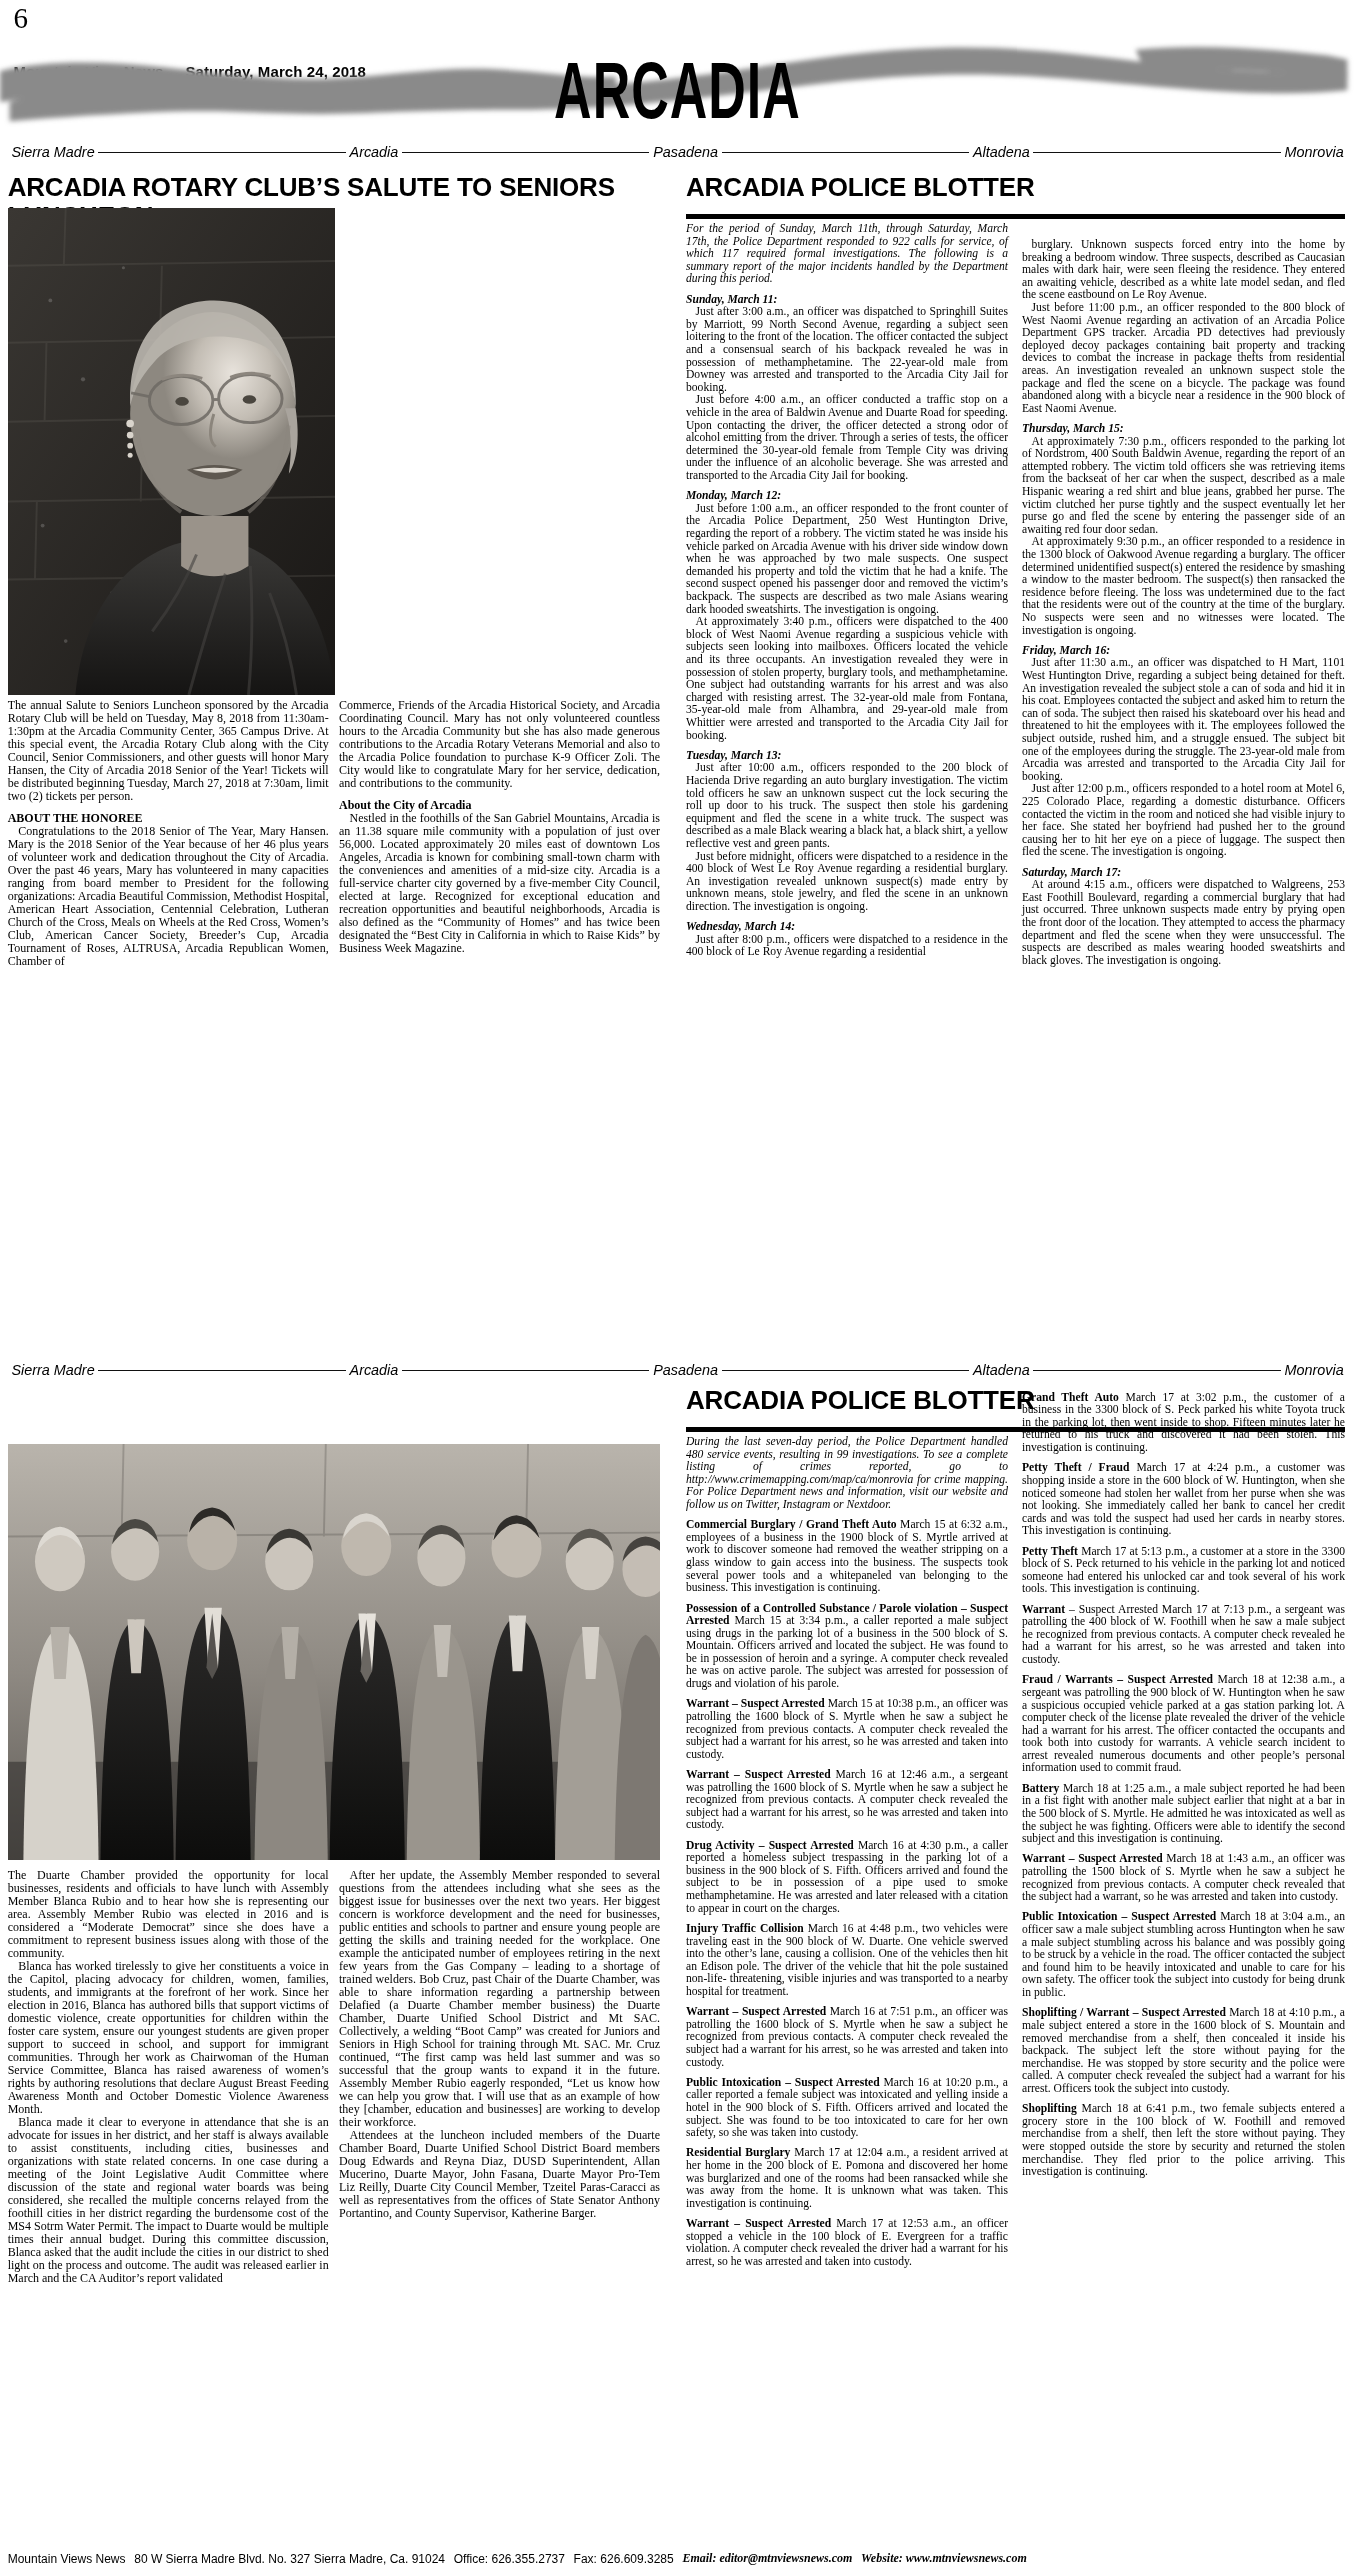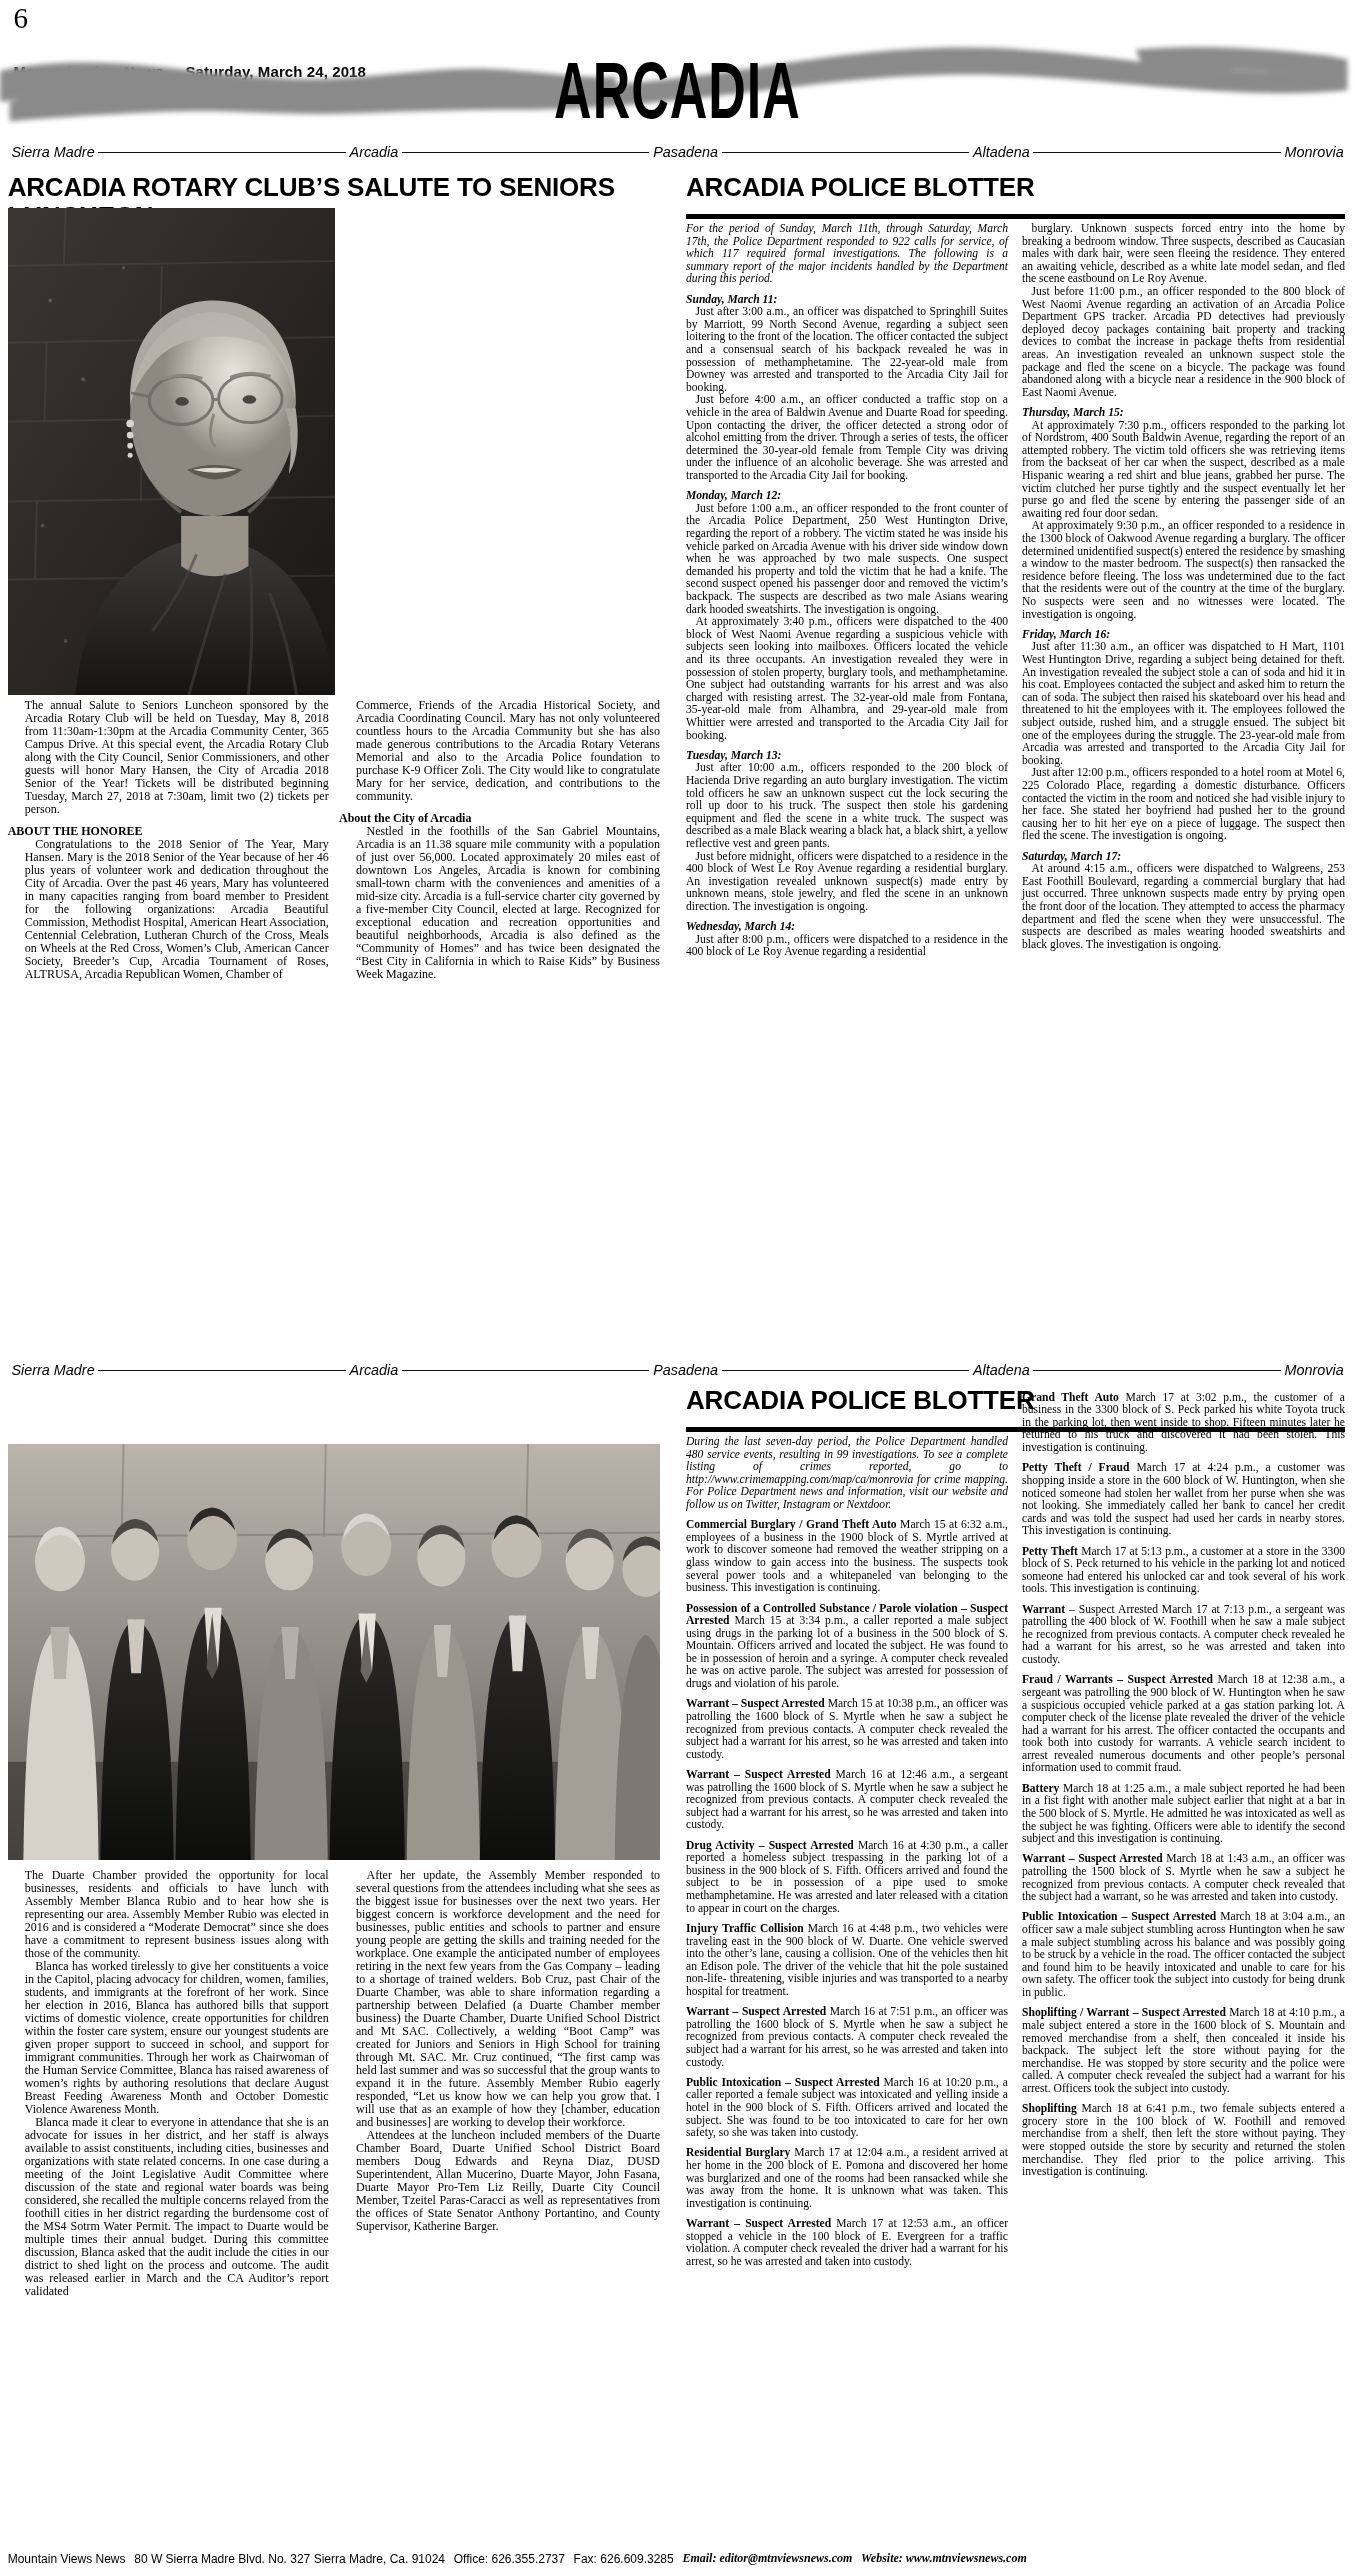--- a/index.html
+++ b/index.html
@@ -68,21 +68,21 @@
 
   
   .body{
     font-family:"Liberation Serif",serif;
     font-size:12px;
     line-height:13px;
     text-align:justify;
     position:absolute;
     hyphens:auto;
   }
-  .body p{margin:0 0 0 17px;text-indent:10.6px;}
+  .body p{margin:0 0 0 0;text-indent:10.6px;}
   .body p.noind{text-indent:0;}
   .body h4{
     margin:8.7px 0 0 0;
     font-family:"Liberation Serif",serif;
     font-weight:bold;font-size:12px;line-height:13.5px;
     text-indent:0;
   }
   .blot{
     font-family:"Liberation Serif",serif;
     font-size:11.6px;line-height:12.6px;
@@ -268,21 +268,21 @@
         <p class="">Just before 1:00 a.m., an officer responded to the front counter of the Arcadia Police Department, 250 West Huntington Drive, regarding the report of a robbery. The victim stated he was inside his vehicle parked on Arcadia Avenue with his driver side window down when he was approached by two male suspects. One suspect demanded his property and told the victim that he had a knife. The second suspect opened his passenger door and removed the victim’s backpack. The suspects are described as two male Asians wearing dark hooded sweatshirts. The investigation is ongoing.</p>
         <p class="">At approximately 3:40 p.m., officers were dispatched to the 400 block of West Naomi Avenue regarding a suspicious vehicle with subjects seen looking into mailboxes.  Officers located the vehicle and its three occupants. An investigation revealed they were in possession of stolen property, burglary tools, and methamphetamine. One subject had outstanding warrants for his arrest and was also charged with resisting arrest.  The 32-year-old male from Fontana, 35-year-old male from Alhambra, and 29-year-old male from Whittier were arrested and transported to the Arcadia City Jail for booking.</p>
         <p class="dayhead">Tuesday, March 13:</p>
         <p class="">Just after 10:00 a.m., officers responded to the 200 block of Hacienda Drive regarding an auto burglary investigation. The victim told officers he saw an unknown suspect cut the lock securing the roll up door to his truck. The suspect then stole his gardening equipment and fled the scene in a white truck. The suspect was described as a male Black wearing a black hat, a black shirt, a yellow reflective vest and green pants.</p>
         <p class="">Just before midnight, officers were dispatched to a residence in the 400 block of West Le Roy Avenue regarding a residential burglary. An investigation revealed unknown suspect(s) made entry by unknown means, stole jewelry, and fled the scene in an unknown direction. The investigation is ongoing.</p>
         <p class="dayhead">Wednesday, March 14:</p>
         <p class="">Just after 8:00 p.m., officers were dispatched to a residence in the 400 block of Le Roy  Avenue regarding a residential</p>
       </div>
   </div>
 
-  <div class="blot" style="left:1022px;top:223px;width:323px;">
+  <div class="blot" style="left:1022px;top:239px;width:323px;">
     <div>
         <p class="">burglary. Unknown suspects forced entry into the home by breaking a bedroom window. Three suspects, described as Caucasian males with dark hair, were seen fleeing the residence. They entered an awaiting vehicle, described as a white late model sedan, and fled the scene eastbound on Le Roy Avenue.</p>
         <p class="">Just before 11:00 p.m., an officer responded to the 800 block of West Naomi Avenue regarding an activation of an Arcadia Police Department GPS tracker. Arcadia PD detectives had previously deployed decoy packages containing bait property and tracking devices to combat the increase in package thefts from residential areas. An investigation revealed an unknown suspect stole the package and fled the scene on a bicycle. The package was found abandoned along with a bicycle near a residence in the 900 block of East Naomi Avenue.</p>
         <p class="dayhead">Thursday, March 15:</p>
         <p class="">At approximately 7:30 p.m., officers responded to the parking lot of Nordstrom, 400 South Baldwin Avenue, regarding the report of an attempted robbery. The victim told officers she was retrieving items from the backseat of her car when the suspect, described as a male Hispanic wearing a red shirt and blue jeans, grabbed her purse. The victim clutched her purse tightly and the suspect eventually let her purse go and fled the scene by entering the passenger side of an awaiting red four door sedan.</p>
         <p class="">At approximately 9:30 p.m., an officer responded to a residence in the 1300 block of Oakwood Avenue regarding a burglary. The officer determined unidentified suspect(s) entered the residence by smashing a window to the master bedroom. The suspect(s) then ransacked the residence before fleeing. The loss was undetermined due to the fact that the residents were out of the country at the time of the burglary. No suspects were seen and no witnesses were located. The investigation is ongoing.</p>
         <p class="dayhead">Friday, March 16:</p>
         <p class="">Just after 11:30 a.m., an officer was dispatched to H Mart, 1101 West Huntington Drive, regarding a subject being detained for theft. An investigation revealed the subject stole a can of soda and hid it in his coat. Employees contacted the subject and asked him to return the can of soda. The subject then raised his skateboard over his head and threatened to hit the employees with it. The employees followed the subject outside, rushed him, and a struggle ensued. The subject bit one of the employees during the struggle. The 23-year-old male from Arcadia was arrested and transported to the Arcadia City Jail for booking.</p>
         <p class="">Just after 12:00 p.m., officers responded to a hotel room at Motel 6, 225 Colorado Place, regarding a domestic disturbance. Officers contacted the victim in the room and noticed she had visible injury to her face. She stated her boyfriend had pushed her to the ground causing her to hit her eye on a piece of luggage. The suspect then fled the scene. The investigation is ongoing.</p>
         <p class="dayhead">Saturday, March 17:</p>

